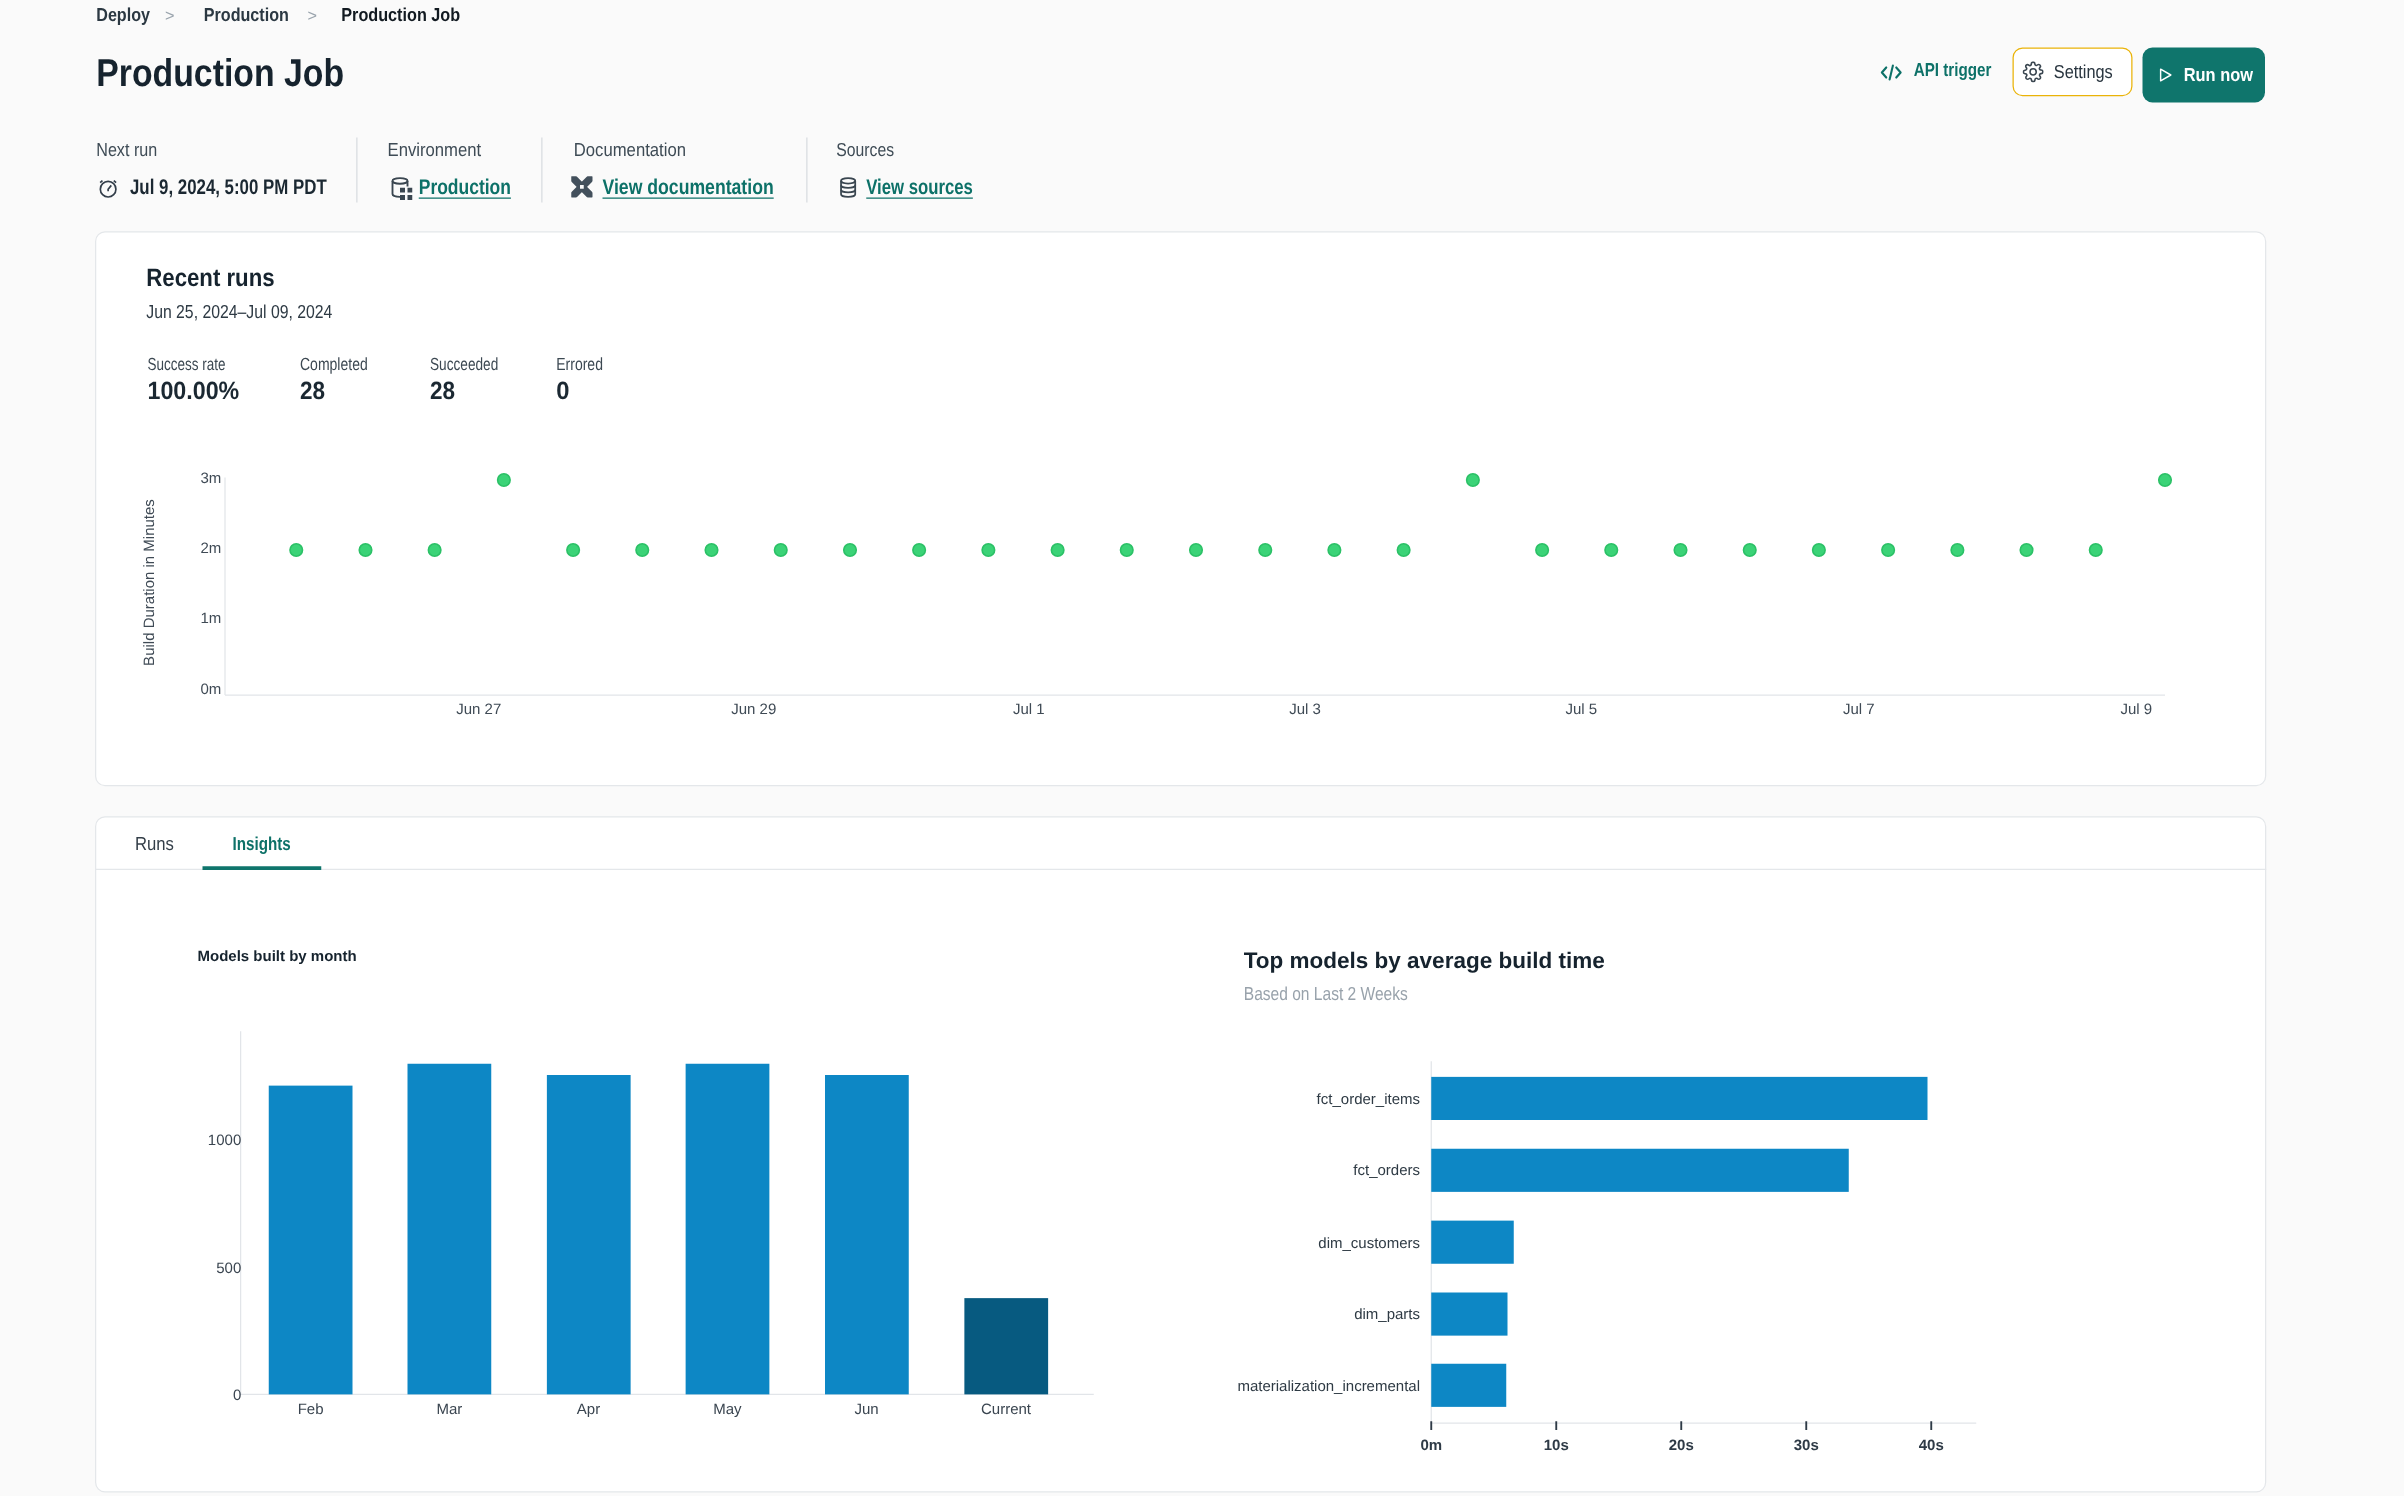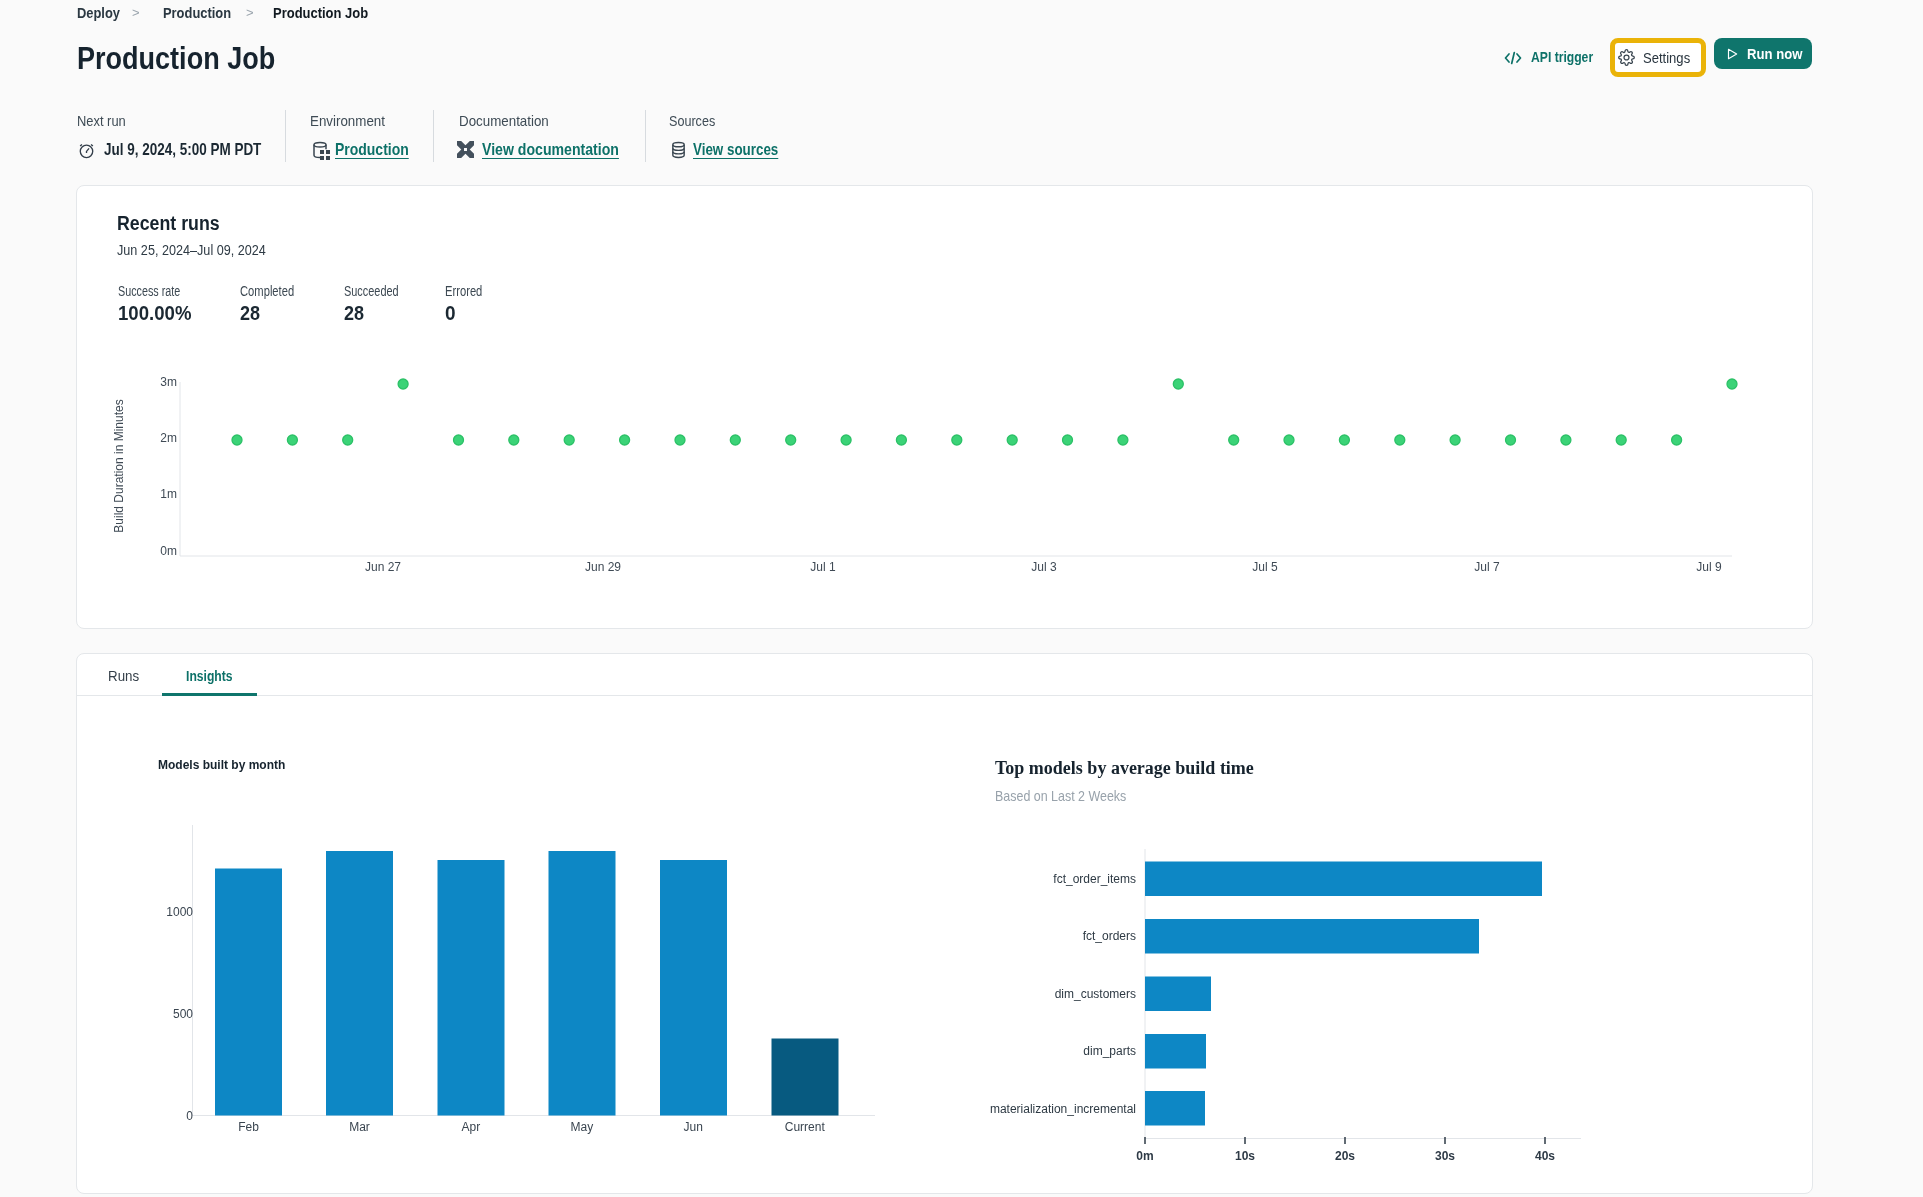--- a/index.html
+++ b/index.html
@@ -23,28 +23,28 @@
   <div class="abs" style="left:77px; top:41px; font-size:31px; font-weight:700; color:#16232e; transform:scaleX(0.872); transform-origin:0 0;">Production Job</div>
 
   <div class="abs" style="left:1504px; top:51px;">
     <svg width="18" height="14" viewBox="0 0 18 14" fill="none" stroke="#0d7168" stroke-width="1.7" stroke-linecap="round" stroke-linejoin="round">
         <path d="M5 3L1.5 7 5 11"></path>
         <path d="M13 3l3.5 4L13 11"></path>
         <path d="M10.3 1.5L7.7 12.5"></path>
       </svg>
   </div>
   <div class="abs" style="left:1531px; top:48px; font-size:15px; font-weight:700; color:#0d7168; transform:scaleX(0.81); transform-origin:0 0;">API trigger</div>
-  <div class="abs" style="left:1610px; top:38px; width:96px; height:39px; background:#fff; border:5px solid #eab308; border-radius:8px; display:flex; align-items:center; justify-content:center; gap:8px; font-size:15px; color:#29353f;">
+  <div class="abs" style="left:1610px; top:38px; width:96px; height:39px; background:#fff; border:1px solid #eab308; border-radius:8px; display:flex; align-items:center; justify-content:center; gap:8px; font-size:15px; color:#29353f;">
     <svg width="17" height="17" viewBox="0 0 24 24" fill="none" stroke="#3a4650" stroke-width="1.8">
         <path d="M12 15.5a3.5 3.5 0 1 0 0-7 3.5 3.5 0 0 0 0 7z"></path>
         <path d="M19.4 15a1.65 1.65 0 0 0 .33 1.82l.06.06a2 2 0 1 1-2.83 2.83l-.06-.06a1.65 1.65 0 0 0-1.82-.33 1.65 1.65 0 0 0-1 1.51V21a2 2 0 1 1-4 0v-.09a1.65 1.65 0 0 0-1-1.51 1.65 1.65 0 0 0-1.82.33l-.06.06a2 2 0 1 1-2.83-2.83l.06-.06a1.65 1.65 0 0 0 .33-1.82 1.65 1.65 0 0 0-1.51-1H3a2 2 0 1 1 0-4h.09a1.65 1.65 0 0 0 1.51-1 1.65 1.65 0 0 0-.33-1.82l-.06-.06a2 2 0 1 1 2.83-2.83l.06.06a1.65 1.65 0 0 0 1.82.33h.01a1.65 1.65 0 0 0 1-1.51V3a2 2 0 1 1 4 0v.09a1.65 1.65 0 0 0 1 1.51 1.65 1.65 0 0 0 1.82-.33l.06-.06a2 2 0 1 1 2.83 2.83l-.06.06a1.65 1.65 0 0 0-.33 1.82v.01a1.65 1.65 0 0 0 1.51 1H21a2 2 0 1 1 0 4h-.09a1.65 1.65 0 0 0-1.51 1z"></path>
       </svg>
     <span style="transform:scaleX(0.87); transform-origin:0 50%;">Settings</span>
   </div>
-  <div class="abs" style="left:1714px; top:38px; width:98px; height:31px; background:#0f756c; border-radius:8px; display:flex; align-items:center; justify-content:center; gap:8px; padding-left:9px; font-size:15px; font-weight:700; color:#fff;">
+  <div class="abs" style="left:1714px; top:38px; width:98px; height:44px; background:#0f756c; border-radius:8px; display:flex; align-items:center; justify-content:center; gap:8px; padding-left:9px; font-size:15px; font-weight:700; color:#fff;">
     <svg width="14" height="14" viewBox="0 0 24 24" fill="none" stroke="#fff" stroke-width="2" stroke-linejoin="round">
         <path d="M6 4l14 8-14 8z"></path>
       </svg>
     <span style="transform:scaleX(0.875); transform-origin:0 50%;">Run now</span>
   </div>
 
   <div class="abs" style="left:77px; top:112px; font-size:15px; color:#3e4b55; transform:scaleX(0.86); transform-origin:0 0;">Next run</div>
   <div class="abs" style="left:78px; top:142px;">
     <svg width="17" height="17" viewBox="0 0 24 24" fill="none" stroke="#333e4a" stroke-width="1.9">
         <circle cx="12" cy="13.2" r="8.8"></circle>
@@ -188,21 +188,21 @@
     <g font-size="12" fill="#3a4550" text-anchor="middle">
       <text x="172.5" y="321">Feb</text>
       <text x="283.5" y="321">Mar</text>
       <text x="394.8" y="321">Apr</text>
       <text x="505.9" y="321">May</text>
       <text x="617.2" y="321">Jun</text>
       <text x="728.8" y="321">Current</text>
     </g>
   </svg>
 
-  <div class="abs" style="left:995px; top:758px; font-size:18px; font-weight:700; color:#16232e;font-family:Liberation Serif, serif;">Top models by average build time</div>
+  <div class="abs" style="left:995px; top:758px; font-size:18px; font-weight:700; color:#16232e;">Top models by average build time</div>
   <div class="abs" style="left:995px; top:787px; font-size:15px; color:#98a2ab; transform:scaleX(0.83); transform-origin:0 0;">Based on Last 2 Weeks</div>
   <svg class="abs" style="left:950px; top:840px;" width="700" height="330" viewBox="0 0 700 330">
 
     <line x1="195" y1="9" x2="195" y2="299" stroke="#e2e5e9" stroke-width="1"></line>
     <line x1="195" y1="298.5" x2="631" y2="298.5" stroke="#e2e5e9" stroke-width="1"></line>
     <g stroke="#2e3a46" stroke-width="1.5">
       <line x1="195" y1="297" x2="195" y2="304"></line>
       <line x1="295" y1="297" x2="295" y2="304"></line>
       <line x1="395" y1="297" x2="395" y2="304"></line>
       <line x1="495" y1="297" x2="495" y2="304"></line>

